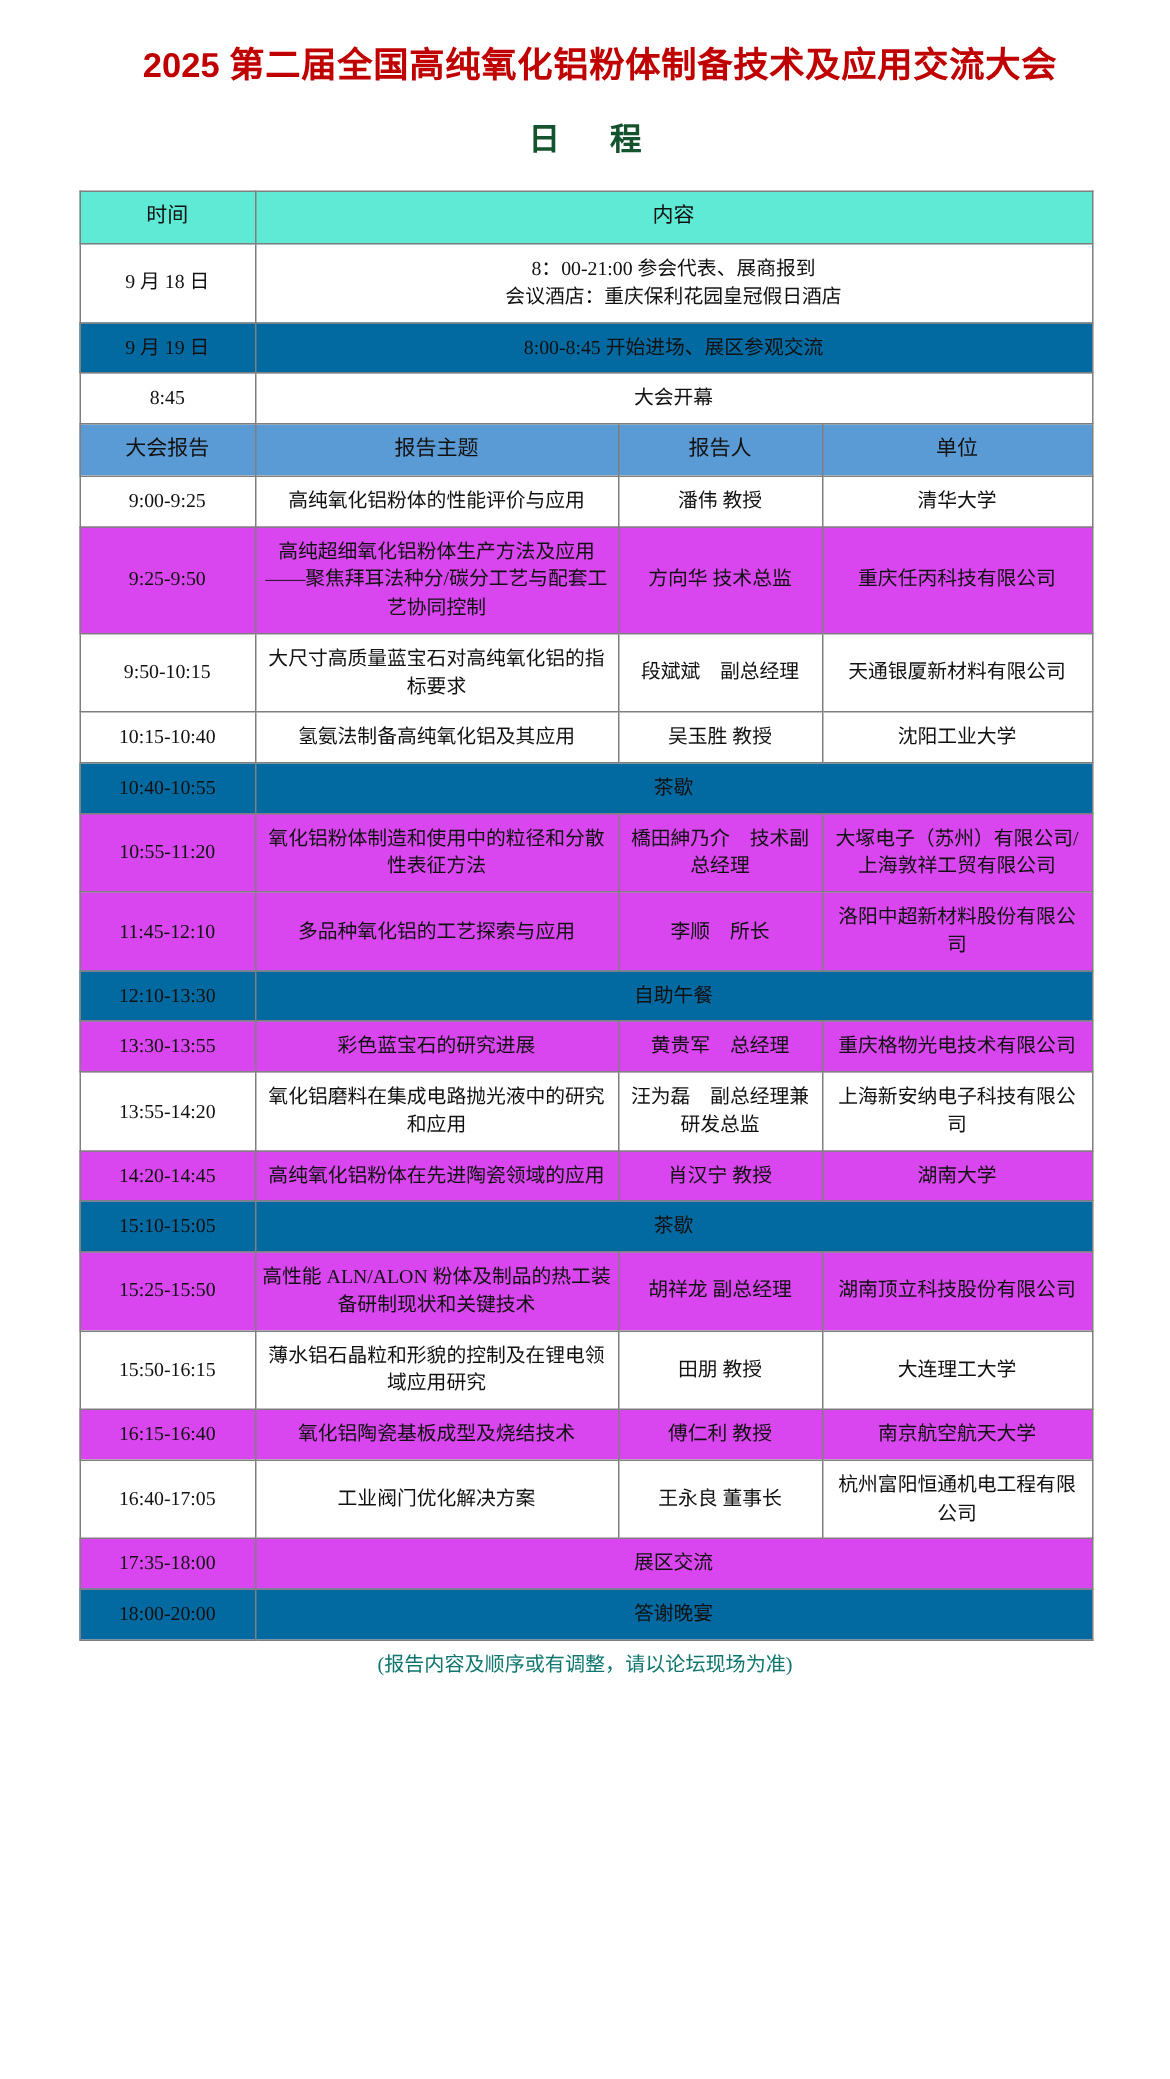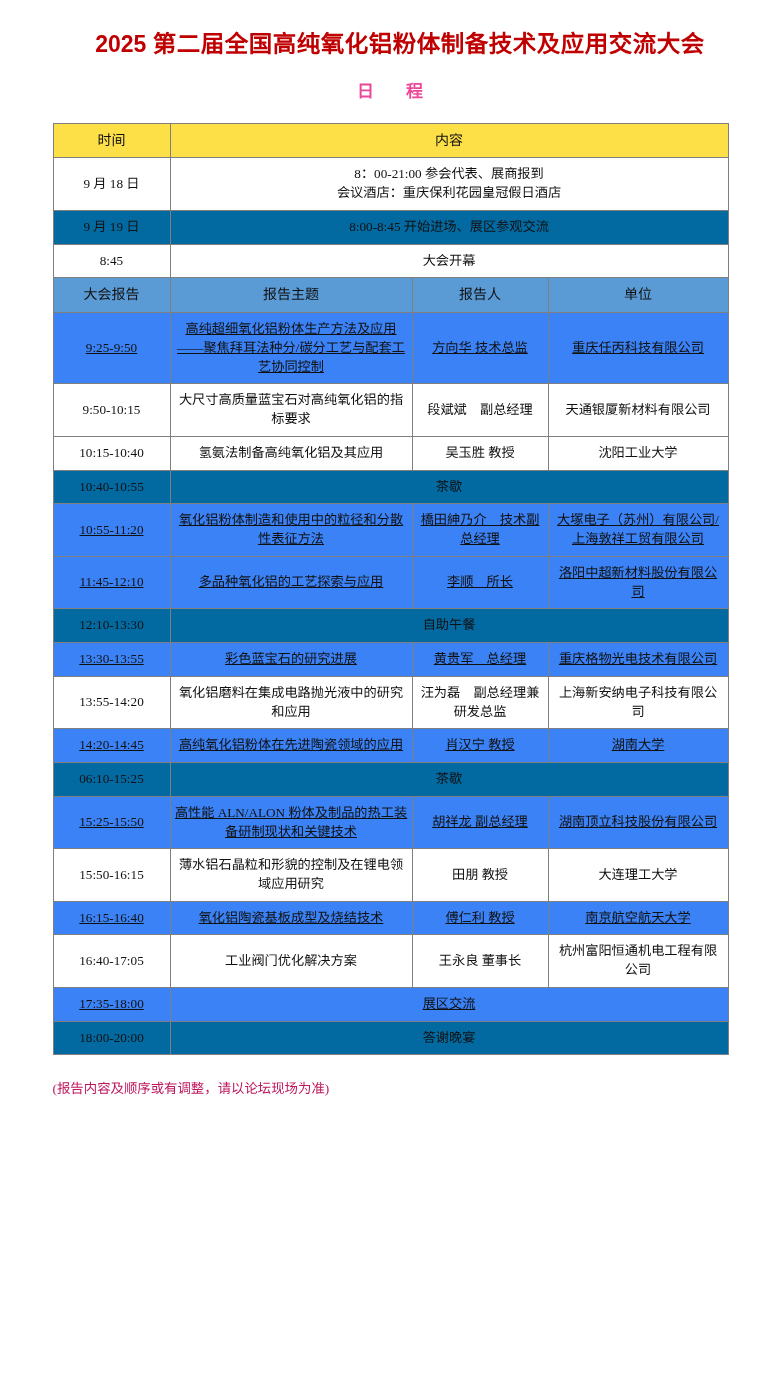--- a/index.html
+++ b/index.html
@@ -39,23 +39,23 @@
     padding-left: 20px;
   }
   .main-title .year {
     font-family: "Liberation Sans", "DejaVu Sans", sans-serif;
     font-size: 23px;
     font-weight: bold;
     letter-spacing: 0px;
   }
   .sub-title {
     margin-top: 18px;
-    font-size: 17px;
+    font-size: 21px;
     font-weight: bold;
-    color: #ec4899;
+    color: #14532d;
     letter-spacing: 14px;
     text-indent: 14px;
   }
 
   
   .table-wrap {
     margin: 21px auto 0 auto;
     width: 675px;
   }
   table.schedule {
@@ -74,37 +74,37 @@
     word-break: break-word;
   }
 
   
   col.c-time   { width: 117px; }
   col.c-topic  { width: 242px; }
   col.c-speak  { width: 136px; }
   col.c-org    { width: 180px; }
 
   
-  .hdr-slate   { background: #fde047; font-weight: bold; font-size: 14px; }
+  .hdr-slate   { background: #5eead4; font-weight: bold; font-size: 14px; }
   .hdr-blue    { background: #5b9bd5; font-weight: bold; font-size: 14px; margin-top: 13px; }
   .row-white   { background: #ffffff; }
-  .row-lblue   { background: #3b82f6; text-decoration: underline; }
+  .row-lblue   { background: #d946ef; }
   .row-green   { background: #0369a1; }
 
   .cell-pad-tall { padding-top: 11px; padding-bottom: 11px; }
 
   .two-line { line-height: 1.5; }
 
   
   .foot-note {
     width: 675px;
-    margin: 22px auto 0 auto;
-    text-align: left;
+    margin: 4px auto 0 auto;
+    text-align: center;
     font-size: 13.4px;
-    color: #be185d;
+    color: #0f766e;
   }
 </style>
 </head>
 <body>
 
 <div class="page">
 
   <div class="title-wrap">
     <div class="main-title">
       <span class="year">2025</span>
@@ -145,20 +145,26 @@
               <div>大会开幕</div>
             </td>
           </tr>
           <tr>
             <th class="hdr-blue cell-pad-tall">大会报告</th>
             <th class="hdr-blue cell-pad-tall">报告主题</th>
             <th class="hdr-blue cell-pad-tall">报告人</th>
             <th class="hdr-blue cell-pad-tall">单位</th>
           </tr>
           <tr>
+            <td class="row-white cell-pad-tall">9:00-9:25</td>
+            <td class="row-white two-line">高纯氧化铝粉体的性能评价与应用</td>
+            <td class="row-white two-line">潘伟 教授</td>
+            <td class="row-white two-line">清华大学</td>
+          </tr>
+          <tr>
             <td class="row-lblue cell-pad-tall">9:25-9:50</td>
             <td class="row-lblue two-line">高纯超细氧化铝粉体生产方法及应用——聚焦拜耳法种分/碳分工艺与配套工艺协同控制</td>
             <td class="row-lblue two-line">方向华 技术总监</td>
             <td class="row-lblue two-line">重庆任丙科技有限公司</td>
           </tr>
           <tr>
             <td class="row-white cell-pad-tall">9:50-10:15</td>
             <td class="row-white two-line">大尺寸高质量蓝宝石对高纯氧化铝的指标要求</td>
             <td class="row-white two-line">段斌斌　副总经理</td>
             <td class="row-white two-line">天通银厦新材料有限公司</td>
@@ -201,21 +207,21 @@
             <td class="row-white two-line">汪为磊　副总经理兼研发总监</td>
             <td class="row-white two-line">上海新安纳电子科技有限公司</td>
           </tr>
           <tr>
             <td class="row-lblue cell-pad-tall">14:20-14:45</td>
             <td class="row-lblue two-line">高纯氧化铝粉体在先进陶瓷领域的应用</td>
             <td class="row-lblue two-line">肖汉宁 教授</td>
             <td class="row-lblue two-line">湖南大学</td>
           </tr>
           <tr>
-            <td class="row-green cell-pad-tall">06:10-15:25</td>
+            <td class="row-green cell-pad-tall">15:10-15:05</td>
             <td class="row-green cell-pad-tall" colspan="3">茶歇</td>
           </tr>
           <tr>
             <td class="row-lblue cell-pad-tall">15:25-15:50</td>
             <td class="row-lblue two-line">高性能 ALN/ALON 粉体及制品的热工装备研制现状和关键技术</td>
             <td class="row-lblue two-line">胡祥龙 副总经理</td>
             <td class="row-lblue two-line">湖南顶立科技股份有限公司</td>
           </tr>
           <tr>
             <td class="row-white cell-pad-tall">15:50-16:15</td>

